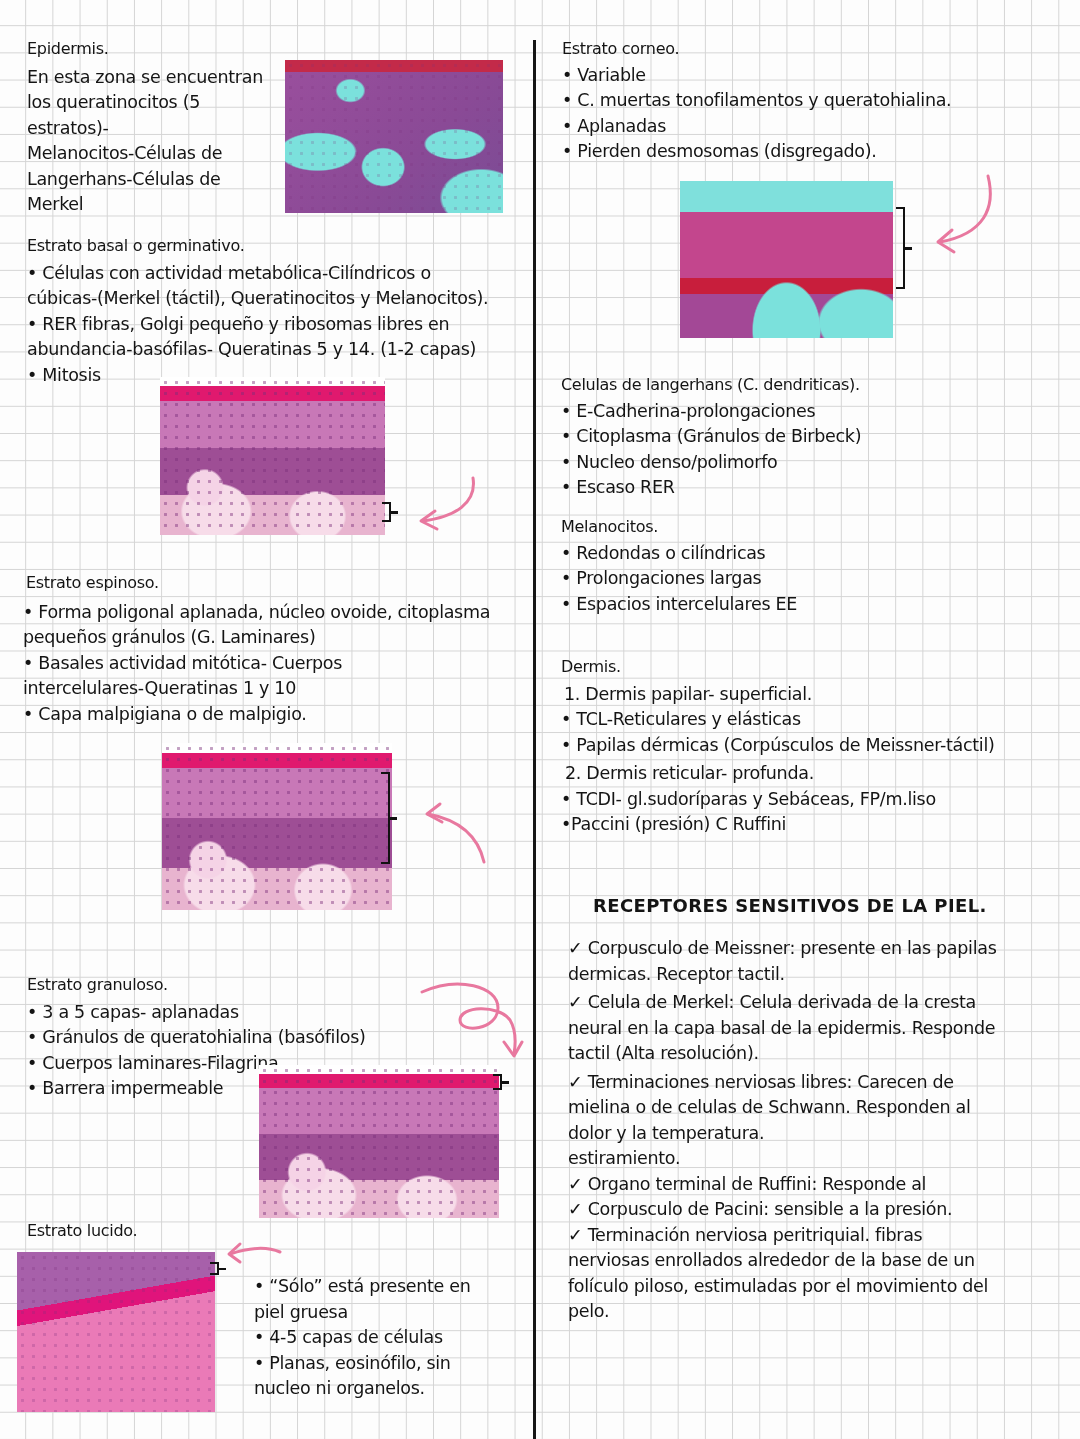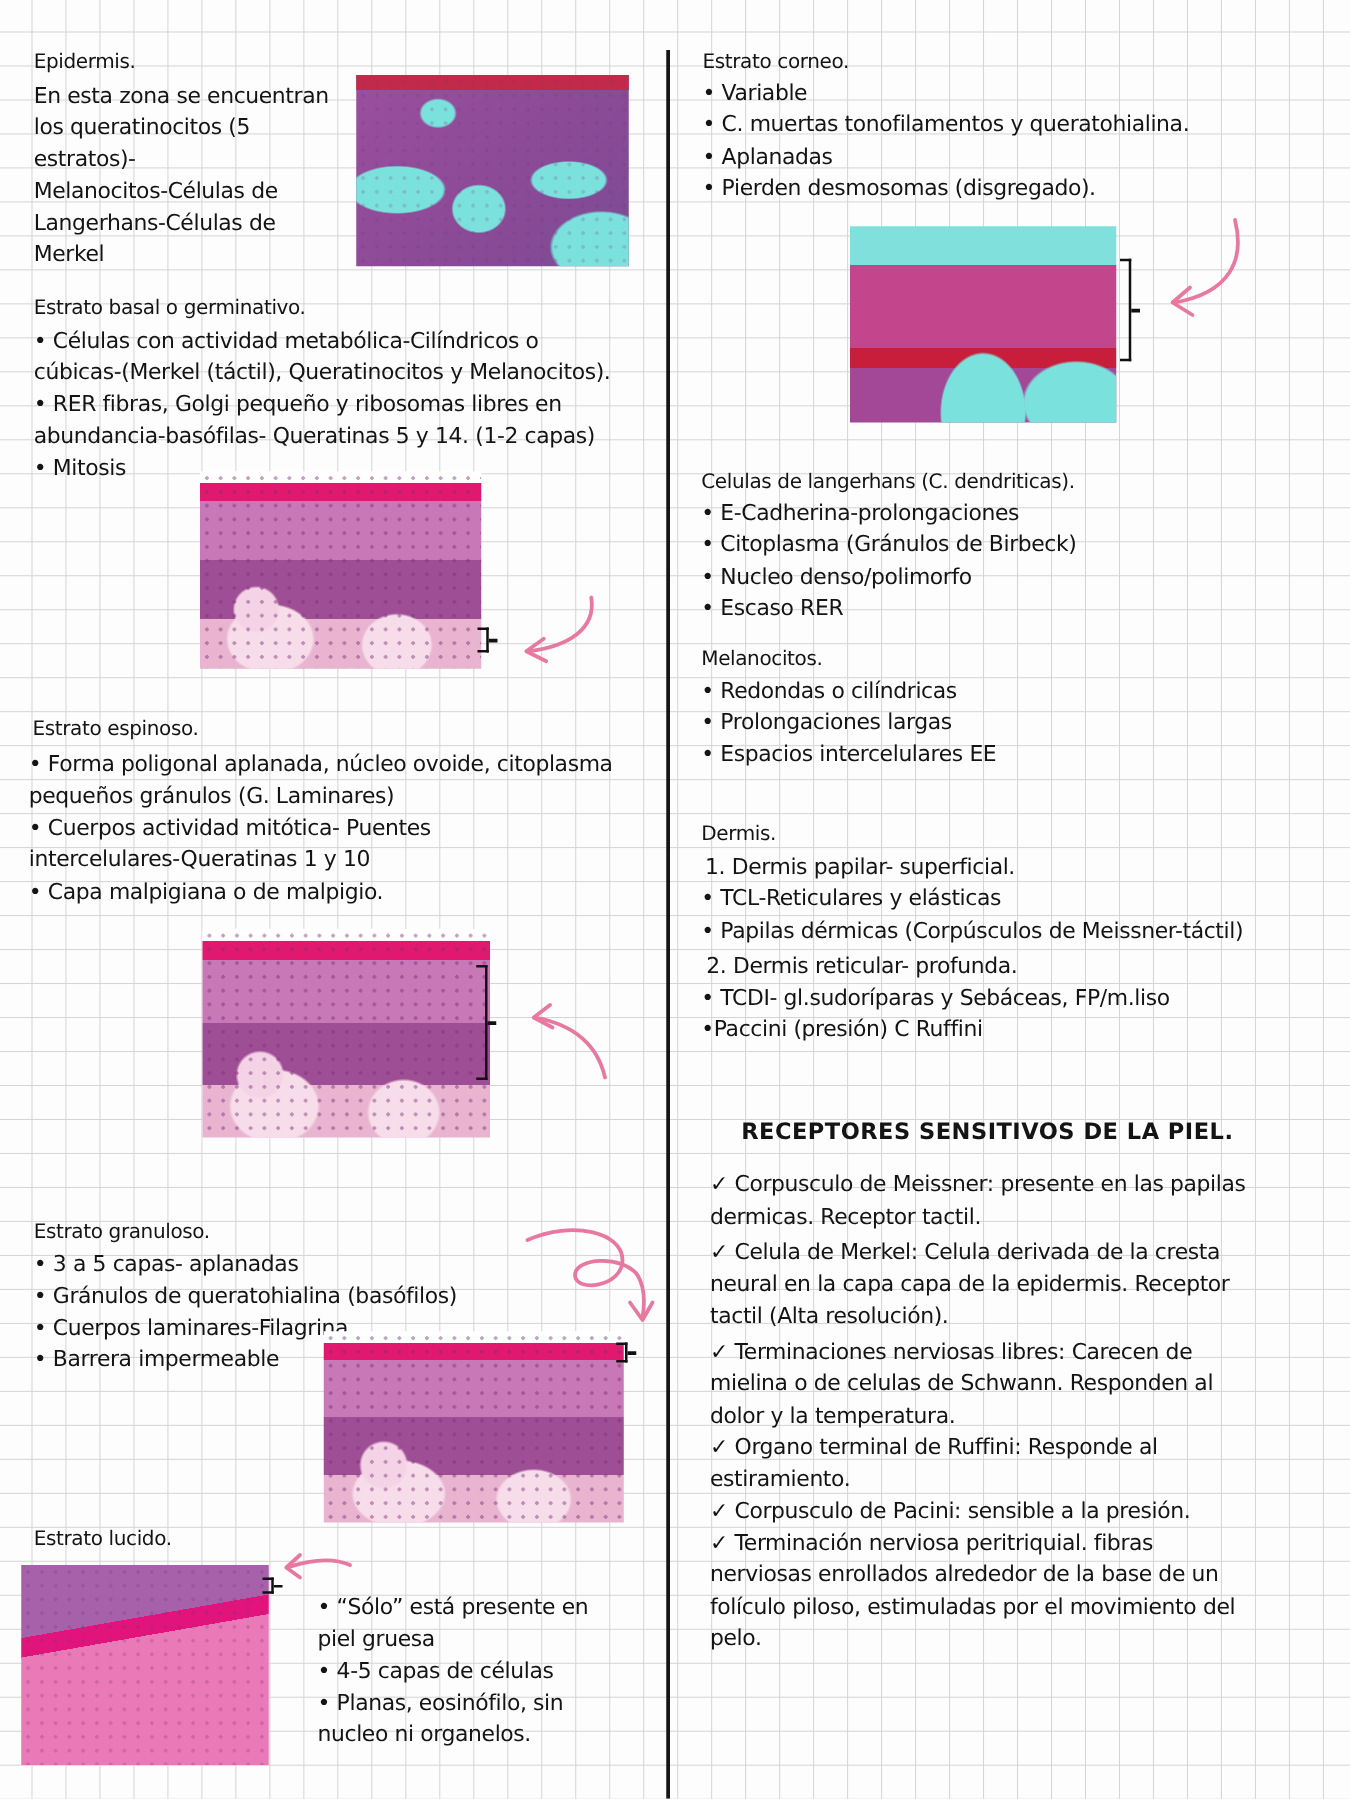--- a/index.html
+++ b/index.html
@@ -77,21 +77,21 @@
 <div class="bracket" style="left:382px;top:502px;height:16px;"></div>
 <svg class="arrow" style="left:415px;top:475px;" width="70" height="60">
   <path d="M58 3 C62 28,40 42,8 46" stroke="#e8789f" stroke-width="3" fill="none" stroke-linecap="round"></path>
   <path d="M20 36 L6 46 L22 54" stroke="#e8789f" stroke-width="3" fill="none" stroke-linecap="round" stroke-linejoin="round"></path>
 </svg>
 
 <div class="txt" style="left:23px;top:570px;">
   <span class="line title" style="margin-left:3px">Estrato espinoso.</span>
   <span class="line" style="margin-top:4px">• Forma poligonal aplanada, núcleo ovoide, citoplasma</span>
   <span class="line">pequeños gránulos (G. Laminares)</span>
-  <span class="line">• Cuerpos actividad mitótica- Puentes</span>
+  <span class="line">• Basales actividad mitótica- Cuerpos</span>
   <span class="line">intercelulares-Queratinas 1 y 10</span>
   <span class="line">• Capa malpigiana o de malpigio.</span>
 </div>
 <div class="img he" style="left:162px;top:743px;width:230px;height:167px;" title="micrografía estrato espinoso (H&amp;E)">
     <div class="he-dots"></div>
   </div>
 <div class="bracket" style="left:381px;top:772px;height:88px;"></div>
 <svg class="arrow" style="left:420px;top:800px;" width="70" height="65">
   <path d="M64 62 C58 36,40 20,8 14" stroke="#e8789f" stroke-width="3" fill="none" stroke-linecap="round"></path>
   <path d="M20 4 L7 14 L22 22" stroke="#e8789f" stroke-width="3" fill="none" stroke-linecap="round" stroke-linejoin="round"></path>
@@ -169,25 +169,25 @@
   <span class="line" style="margin-top:3px;margin-left:4px">2. Dermis reticular- profunda.</span>
   <span class="line">• TCDI- gl.sudoríparas y Sebáceas, FP/m.liso</span>
   <span class="line">•Paccini (presión) C Ruffini</span>
 </div>
 
 <div class="heading-bold" style="left:593px;top:895px;">RECEPTORES SENSITIVOS DE LA PIEL.</div>
 <div class="txt" style="left:568px;top:936px;">
   <span class="line">✓ Corpusculo de Meissner: presente en las papilas</span>
   <span class="line">dermicas. Receptor tactil.</span>
   <span class="line" style="margin-top:3px">✓ Celula de Merkel: Celula derivada de la cresta</span>
-  <span class="line">neural en la capa capa de la epidermis. Receptor</span>
+  <span class="line">neural en la capa basal de la epidermis. Responde</span>
   <span class="line">tactil (Alta resolución).</span>
   <span class="line" style="margin-top:3px">✓ Terminaciones nerviosas libres: Carecen de</span>
   <span class="line">mielina o de celulas de Schwann. Responden al</span>
   <span class="line">dolor y la temperatura.</span>
+  <span class="line">estiramiento.</span>
   <span class="line">✓ Organo terminal de Ruffini: Responde al</span>
-  <span class="line">estiramiento.</span>
   <span class="line">✓ Corpusculo de Pacini: sensible a la presión.</span>
   <span class="line">✓ Terminación nerviosa peritriquial. fibras</span>
   <span class="line">nerviosas enrollados alrededor de la base de un</span>
   <span class="line">folículo piloso, estimuladas por el movimiento del</span>
   <span class="line">pelo.</span>
 </div>
 
 </body></html>

